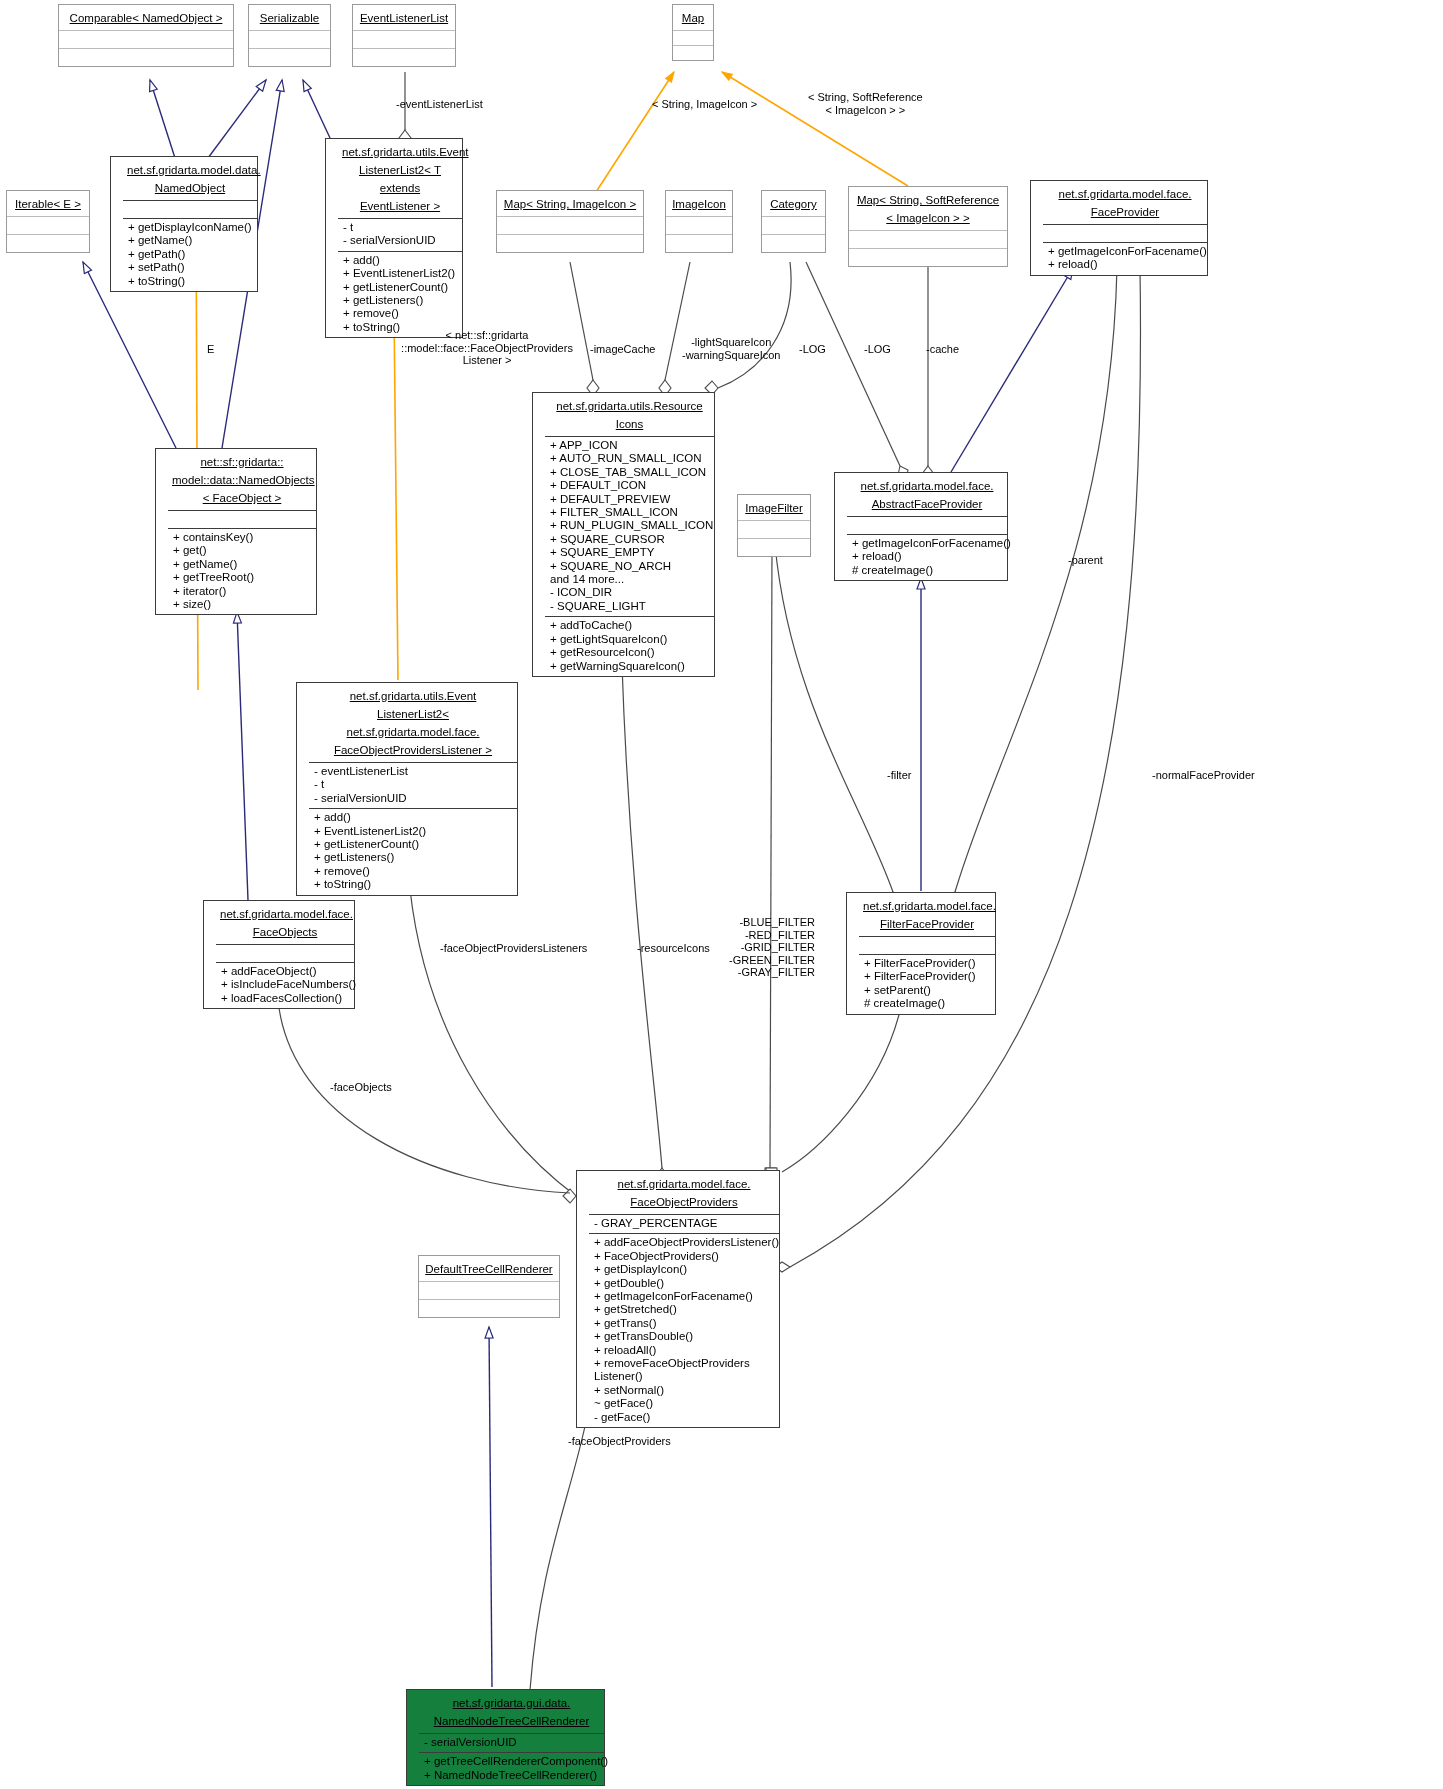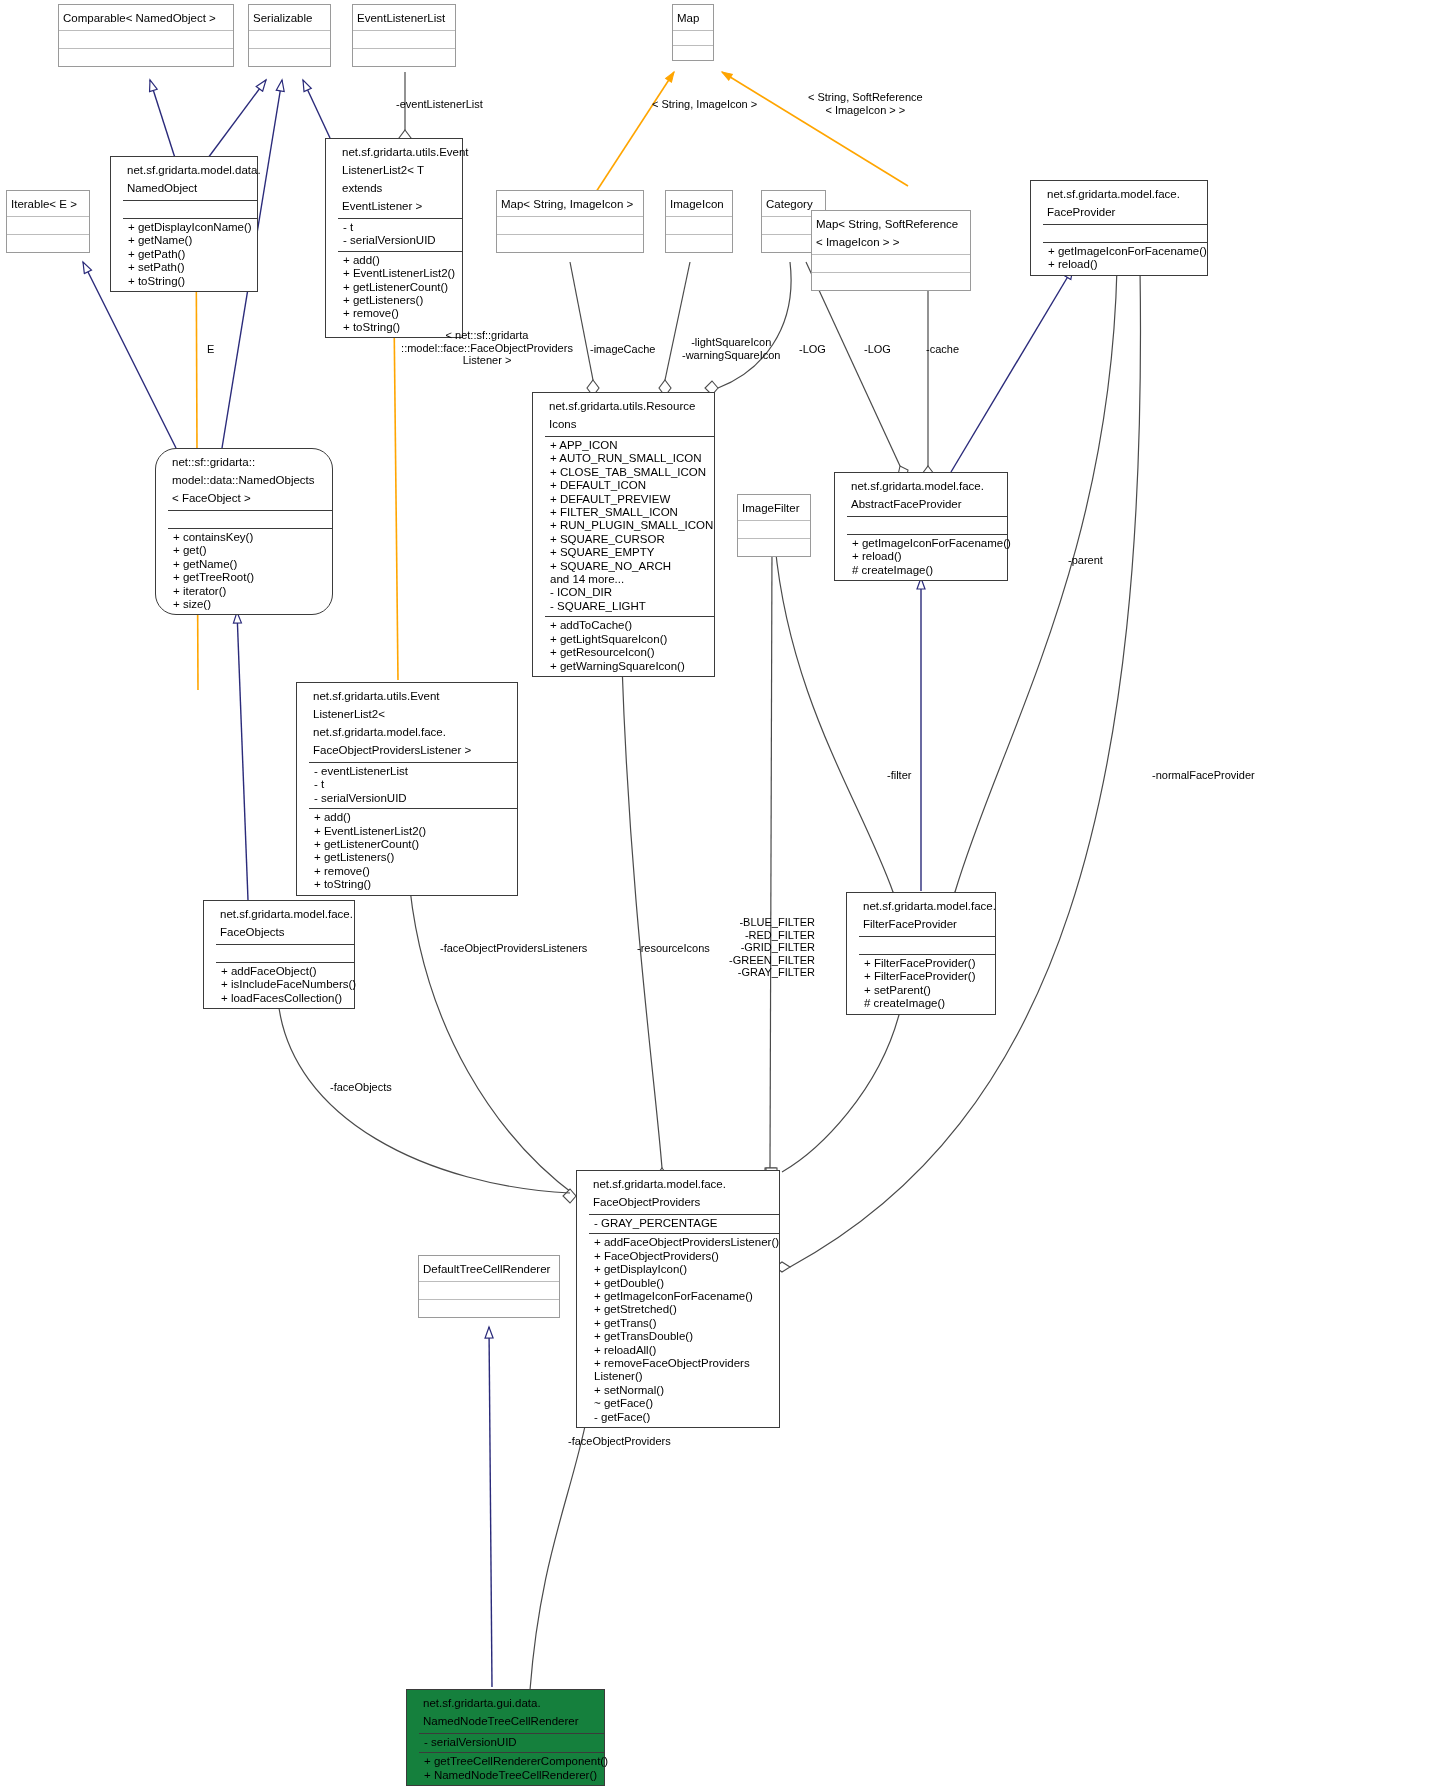--- a/index.html
+++ b/index.html
@@ -34,21 +34,23 @@
     padding-left: 12px;
   }
   .umlbox.filled {
     background: #15803d;
   }
   .sec {
     box-sizing: border-box;
     padding: 2px 5px 3px 5px;
   }
   .sec.title {
+    text-align: center;
     padding: 3px 4px 4px 4px;
+    text-decoration: underline;
   }
   .umlbox.strong .sec + .sec {
     border-top: 1px solid #3b3b3b;
   }
   .umlbox .sec + .sec {
     border-top: 1px solid #bcbcbc;
   }
   .titletext {
     font-size: 11.5px;
     line-height: 13.5px;
@@ -250,42 +252,42 @@
   </div>
 
   <div class="umlbox" style="left:761px;top:190px;width:65px;">
     <div class="sec title">
       <span class="titletext">Category</span>
     </div>
     <div class="sec emptysec"></div>
     <div class="sec emptysec"></div>
   </div>
 
-  <div class="umlbox" style="left:811px;top:186px;width:160px;margin-top:24px;">
+  <div class="umlbox" style="left:848px;top:186px;width:160px;">
     <div class="sec title">
       <span class="titletext">Map&lt; String, SoftReference
 &lt; ImageIcon &gt; &gt;</span>
     </div>
     <div class="sec emptysec"></div>
     <div class="sec emptysec"></div>
   </div>
 
   <div class="umlbox strong" style="left:1030px;top:180px;width:178px;">
     <div class="sec title">
       <span class="titletext">net.sf.gridarta.model.face.
 FaceProvider</span>
     </div>
     <div class="sec emptysec"></div>
     <div class="sec">
       <div class="memline">+ getImageIconForFacename()</div>
       <div class="memline">+ reload()</div>
     </div>
   </div>
 
-  <div class="umlbox strong" style="left:155px;top:448px;width:178px;border-radius:21px;">
+  <div class="umlbox strong" style="left:155px;top:448px;width:162px;">
     <div class="sec title">
       <span class="titletext">net::sf::gridarta::
 model::data::NamedObjects
 &lt; FaceObject &gt;</span>
     </div>
     <div class="sec emptysec"></div>
     <div class="sec">
       <div class="memline">+ containsKey()</div>
       <div class="memline">+ get()</div>
       <div class="memline">+ getName()</div>

